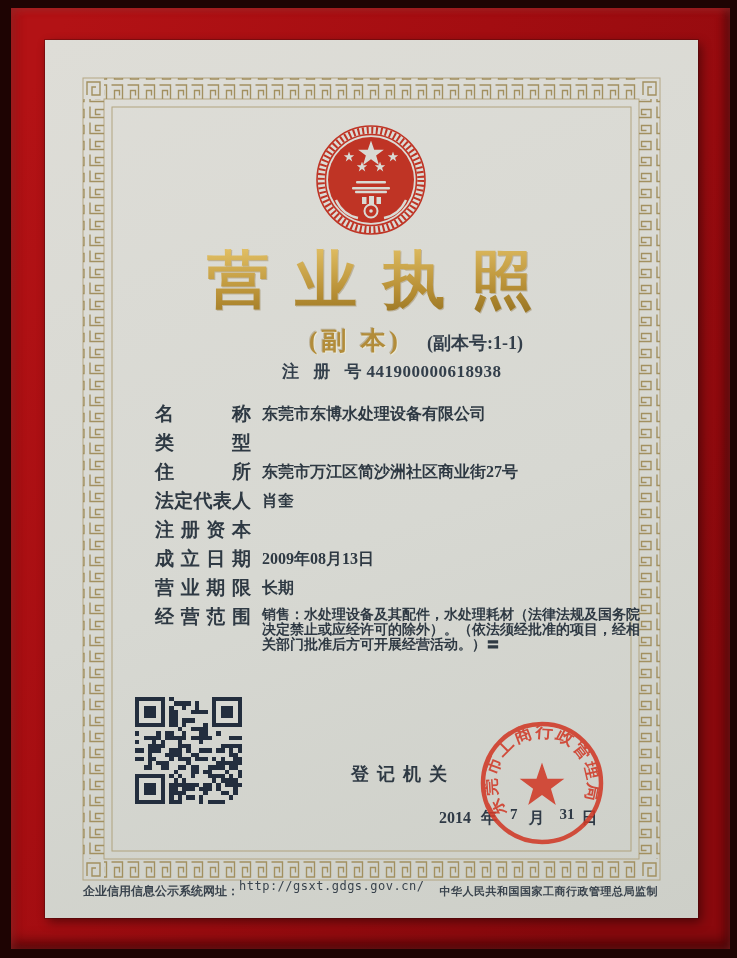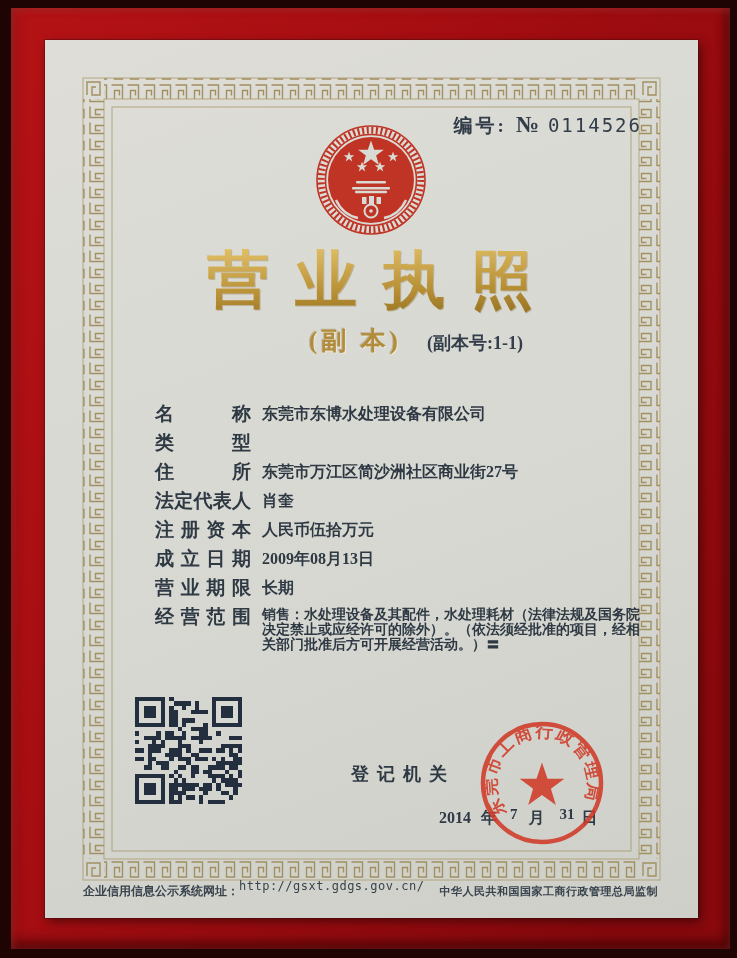--- a/index.html
+++ b/index.html
@@ -90,25 +90,20 @@
         <rect x="38" y="59" width="21" height="760" fill="url(#mV)"></rect>
         <rect x="594" y="59" width="21" height="760" fill="url(#mV)"></rect>
         <g fill="none" stroke="#a29060" stroke-width="1.4">
           <path transform="translate(38,38)" d="M4,17 V4 H17 V17 H9 V9 H13"></path>
           <path transform="translate(594,38)" d="M4,17 V4 H17 V17 H9 V9 H13"></path>
           <path transform="translate(38,819)" d="M4,17 V4 H17 V17 H9 V9 H13"></path>
           <path transform="translate(594,819)" d="M4,17 V4 H17 V17 H9 V9 H13"></path>
         </g>
       </svg>
 
-      <div class="serial">
-        <span class="lbl">编号:</span>
-        <span class="nosym">№</span>
-        <span class="digits">0114526</span>
-      </div>
 
       <div class="emblem">
         <svg width="118" height="118" viewBox="0 0 118 118">
           <defs>
             <symbol id="star" viewBox="-10 -10 20 20">
               <polygon points="0,-10 2.35,-3.09 9.51,-3.09 3.8,1.18 5.88,8.09 0,3.82 -5.88,8.09 -3.8,1.18 -9.51,-3.09 -2.35,-3.09"></polygon>
             </symbol>
           </defs>
           <circle cx="59" cy="56" r="54" fill="none" stroke="#bf3425" stroke-width="1.6"></circle>
           <circle cx="59" cy="56" r="45.5" fill="none" stroke="#bf3425" stroke-width="1.6"></circle>
@@ -130,20 +125,23 @@
           <circle cx="59" cy="87" r="6.5" fill="#bf3425" stroke="#d9dad4" stroke-width="2"></circle>
           <circle cx="59" cy="87" r="1.8" fill="#d9dad4"></circle>
           <path d="M24,76 Q31,91 46,94" fill="none" stroke="#d9dad4" stroke-width="2.4"></path>
           <path d="M94,76 Q87,91 72,94" fill="none" stroke="#d9dad4" stroke-width="2.4"></path>
         </svg>
       </div>
 
       <div class="title">营业执照</div>
       <div class="copy">(副 本)</div>
       <div class="copyno">(副本号:1-1)</div>
+      <div class="regno">
+        <span class="rl">注 册 号</span><span class="rn">441900000618938</span>
+      </div>
 
       <div class="fields">
         <div class="frow">
           <span class="f-label" style="letter-spacing: 58px;">名称</span>
           <span class="f-value">东莞市东博水处理设备有限公司</span>
         </div>
 
         <div class="frow">
           <span class="f-label" style="letter-spacing: 58px;">类型</span>
         </div>
@@ -153,21 +151,20 @@
           <span class="f-value">东莞市万江区简沙洲社区商业街27号</span>
         </div>
 
         <div class="frow">
           <span class="f-label" style="letter-spacing: 0.25px;">法定代表人</span>
           <span class="f-value">肖奎</span>
         </div>
 
         <div class="frow">
           <span class="f-label" style="letter-spacing: 6.66667px;">注册资本</span>
-          <span class="f-value">人民币伍拾万元</span>
         </div>
 
         <div class="frow">
           <span class="f-label" style="letter-spacing: 6.66667px;">成立日期</span>
           <span class="f-value">2009年08月13日</span>
         </div>
 
         <div class="frow">
           <span class="f-label" style="letter-spacing: 6.66667px;">营业期限</span>
           <span class="f-value">长期</span>

